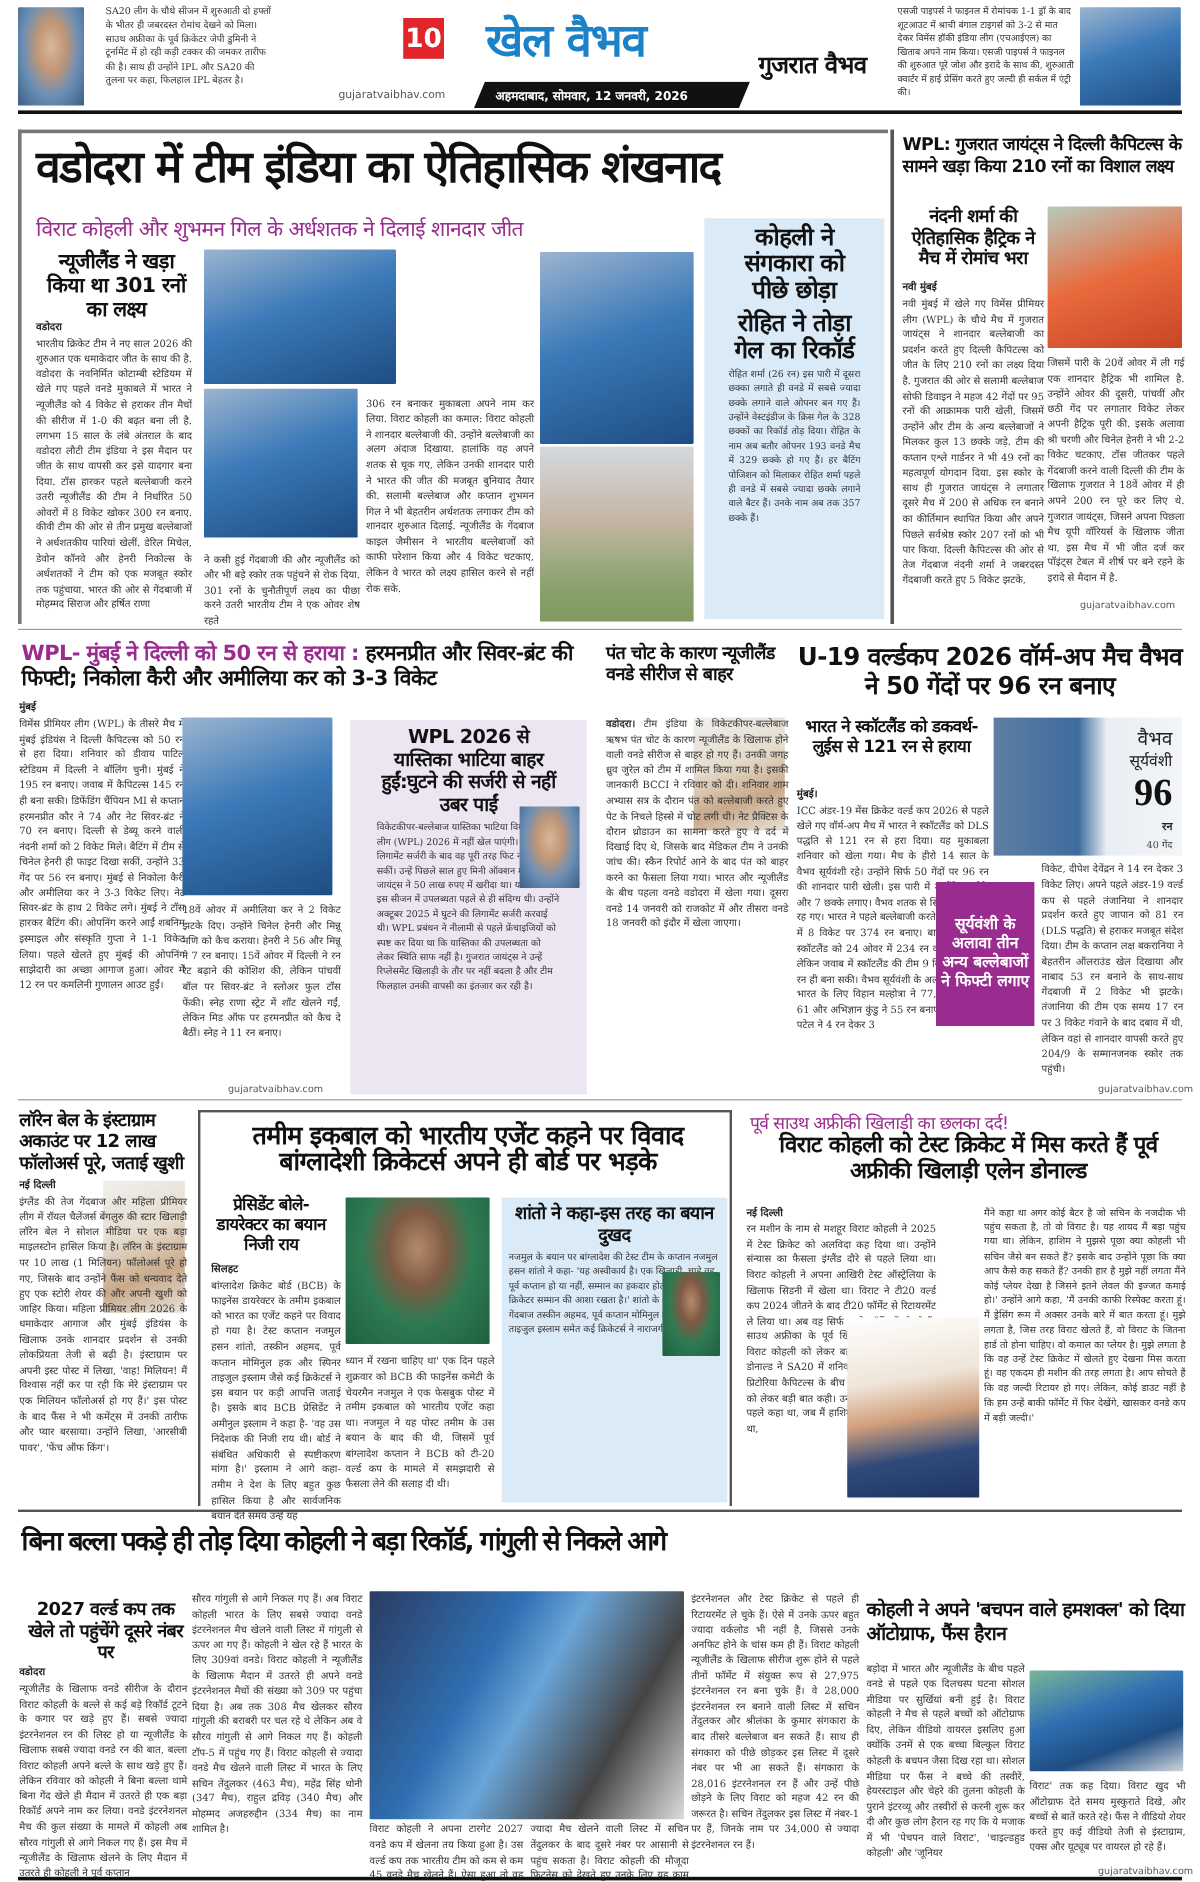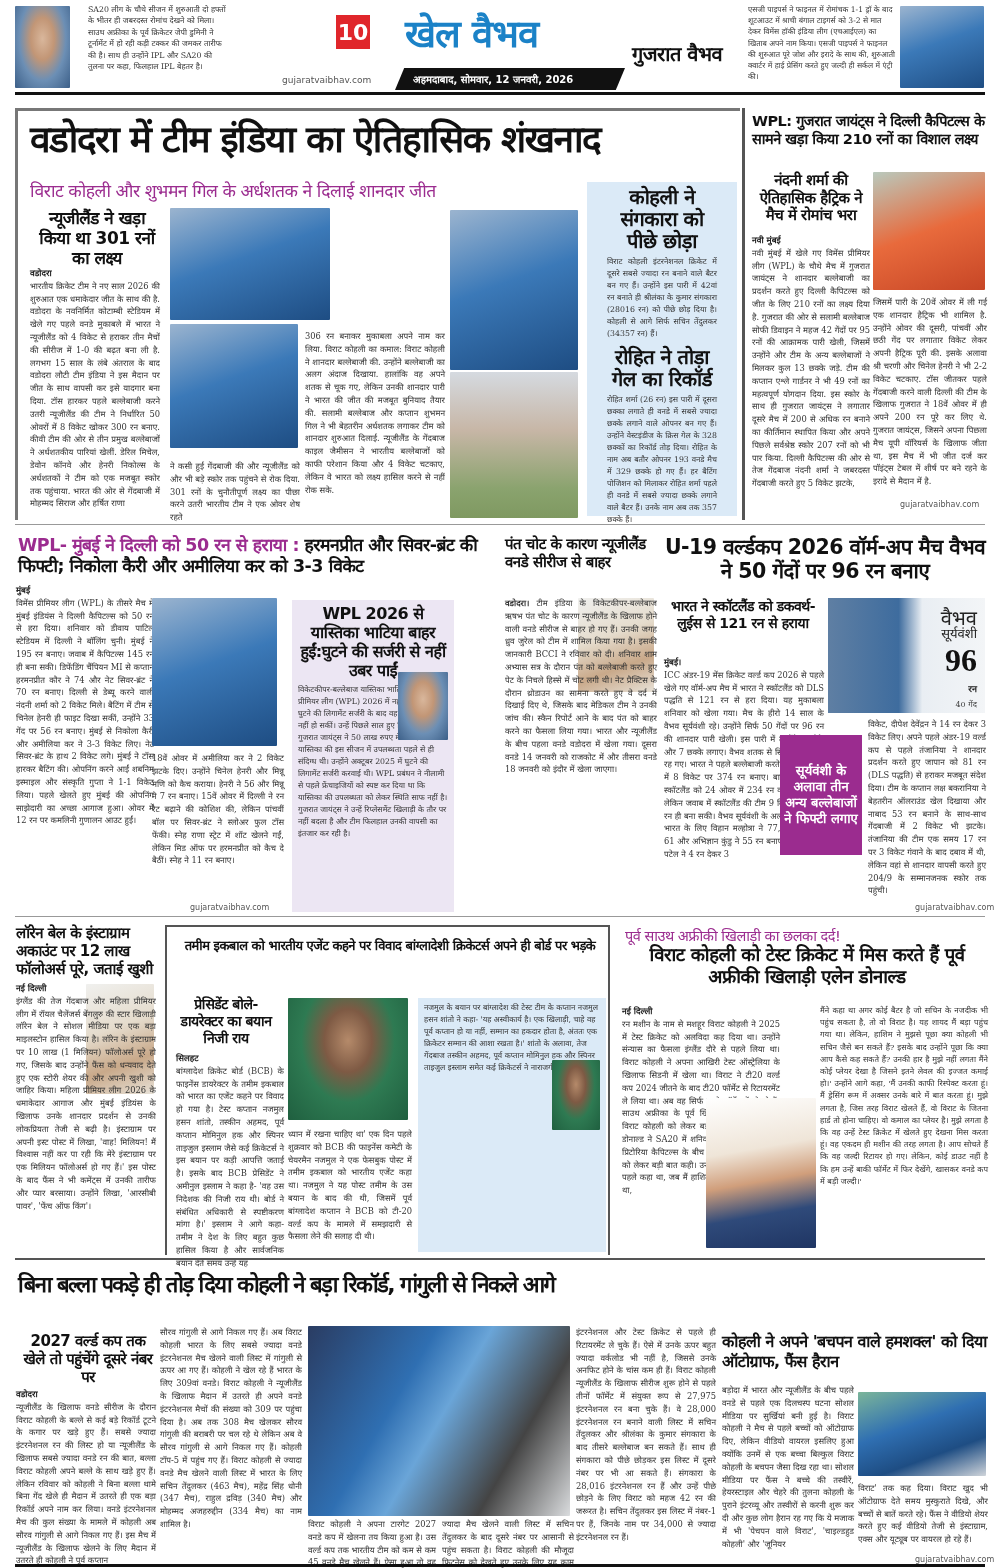--- a/index.html
+++ b/index.html
@@ -53,21 +53,20 @@
 </div>
 <div class="abs photo ph-blue" style="left:170px;top:208px;width:160px;height:112px"></div>
 <div class="abs photo ph-blue" style="left:170px;top:324px;width:128px;height:124px"></div>
 <div class="abs body-text" style="left:170px;top:460px;width:130px">ने कसी हुई गेंदबाजी की और न्यूजीलैंड को और भी बड़े स्कोर तक पहुंचने से रोक दिया. 301 रनों के चुनौतीपूर्ण लक्ष्य का पीछा करने उतरी भारतीय टीम ने एक ओवर शेष रहते</div>
 <div class="abs body-text" style="left:305px;top:330px;width:140px">306 रन बनाकर मुकाबला अपने नाम कर लिया. विराट कोहली का कमाल: विराट कोहली ने शानदार बल्लेबाजी की. उन्होंने बल्लेबाजी का अलग अंदाज दिखाया. हालांकि वह अपने शतक से चूक गए, लेकिन उनकी शानदार पारी ने भारत की जीत की मजबूत बुनियाद तैयार की. सलामी बल्लेबाज और कप्तान शुभमन गिल ने भी बेहतरीन अर्धशतक लगाकर टीम को शानदार शुरुआत दिलाई. न्यूजीलैंड के गेंदबाज काइल जैमीसन ने भारतीय बल्लेबाजों को काफी परेशान किया और 4 विकेट चटकाए, लेकिन वे भारत को लक्ष्य हासिल करने से नहीं रोक सके.</div>
 <div class="abs photo ph-blue" style="left:450px;top:210px;width:128px;height:160px"></div>
 <div class="abs photo ph-field" style="left:450px;top:372px;width:128px;height:146px"></div>
 
 <div class="abs box-blue" style="left:587px;top:182px;width:150px;height:334px;padding:4px 20px">
   <div class="hl" style="font-size:20px;line-height:22px;text-align:center;margin-bottom:4px">कोहली ने संगकारा को पीछे छोड़ा</div>
-  <div class="body-text" style="font-size:7.8px;line-height:12px">विराट कोहली इंटरनेशनल क्रिकेट में दूसरे सबसे ज्यादा रन बनाने वाले बैटर बन गए हैं। उन्होंने इस पारी में 42वां रन बनाते ही श्रीलंका के कुमार संगकारा (28016 रन) को पीछे छोड़ दिया है। कोहली से आगे सिर्फ सचिन तेंदुलकर (34357 रन) हैं।</div>
   <div class="hl" style="font-size:20px;line-height:22px;text-align:center;margin:6px 0 4px">रोहित ने तोड़ा गेल का रिकॉर्ड</div>
   <div class="body-text" style="font-size:7.8px;line-height:12px">रोहित शर्मा (26 रन) इस पारी में दूसरा छक्का लगाते ही वनडे में सबसे ज्यादा छक्के लगाने वाले ओपनर बन गए हैं। उन्होंने वेस्टइंडीज के क्रिस गेल के 328 छक्कों का रिकॉर्ड तोड़ दिया। रोहित के नाम अब बतौर ओपनर 193 वनडे मैच में 329 छक्के हो गए हैं। हर बैटिंग पोजिशन को मिलाकर रोहित शर्मा पहले ही वनडे में सबसे ज्यादा छक्के लगाने वाले बैटर हैं। उनके नाम अब तक 357 छक्के हैं।</div>
 </div>
 <div class="rule" style="left:742px;top:108px;width:3px;height:412px;background:#555"></div>
 
 <div class="abs hl" style="left:752px;top:112px;width:240px;font-size:14.5px;line-height:18px">WPL: गुजरात जायंट्स ने दिल्ली कैपिटल्स के सामने खड़ा किया 210 रनों का विशाल लक्ष्य</div>
 <div class="abs hl" style="left:752px;top:172px;width:118px;font-size:15px;line-height:17.5px;text-align:center">नंदनी शर्मा की ऐतिहासिक हैट्रिक ने मैच में रोमांच भरा</div>
 <div class="abs photo ph-red" style="left:873px;top:172px;width:112px;height:118px"></div>
 <div class="abs body-text" style="left:752px;top:234px;width:118px">
   <span class="dateline">नवी मुंबई</span>
@@ -83,37 +82,37 @@
   <span>हरमनप्रीत और सिवर-ब्रंट की फिफ्टी; निकोला कैरी और अमीलिया कर को 3-3 विकेट</span>
 </div>
 <div class="abs body-text" style="left:16px;top:584px;width:138px">
   <span class="dateline">मुंबई</span>
   <span>विमेंस प्रीमियर लीग (WPL) के तीसरे मैच में मुंबई इंडियंस ने दिल्ली कैपिटल्स को 50 रन से हरा दिया। शनिवार को डीवाय पाटिल स्टेडियम में दिल्ली ने बॉलिंग चुनी। मुंबई ने 195 रन बनाए। जवाब में कैपिटल्स 145 रन ही बना सकी। डिफेंडिंग चैंपियन MI से कप्तान हरमनप्रीत कौर ने 74 और नेट सिवर-ब्रंट ने 70 रन बनाए। दिल्ली से डेब्यू करने वाली नंदनी शर्मा को 2 विकेट मिले। बैटिंग में टीम से चिनेल हेनरी ही फाइट दिखा सकीं, उन्होंने 33 गेंद पर 56 रन बनाए। मुंबई से निकोला कैरी और अमीलिया कर ने 3-3 विकेट लिए। नेट सिवर-ब्रंट के हाथ 2 विकेट लगे। मुंबई ने टॉस हारकर बैटिंग की। ओपनिंग करने आईं शबनिम इस्माइल और संस्कृति गुप्ता ने 1-1 विकेट लिया। पहले खेलते हुए मुंबई की ओपनिंग साझेदारी का अच्छा आगाज हुआ। ओवर में 12 रन पर कमलिनी गुणालन आउट हुईं।</span>
 </div>
 <div class="abs photo ph-blue" style="left:152px;top:598px;width:125px;height:148px"></div>
 <div class="abs body-text" style="left:152px;top:752px;width:132px">18वें ओवर में अमीलिया कर ने 2 विकेट झटके दिए। उन्होंने चिनेल हेनरी और मिन्नू मणि को कैच कराया। हेनरी ने 56 और मिन्नू ने 7 रन बनाए। 15वें ओवर में दिल्ली ने रन रेट बढ़ाने की कोशिश की, लेकिन पांचवीं बॉल पर सिवर-ब्रंट ने स्लोअर फुल टॉस फेंकी। स्नेह राणा स्ट्रेट में शॉट खेलने गईं, लेकिन मिड ऑफ पर हरमनप्रीत को कैच दे बैठीं। स्नेह ने 11 रन बनाए।</div>
 <div class="abs credit" style="left:190px;top:903px">gujaratvaibhav.com</div>
 
-<div class="abs box-lav" style="left:292px;top:600px;width:162px;height:312px;padding:4px 6px">
+<div class="abs box-lav" style="left:292px;top:600px;width:197px;height:312px;padding:4px 22px">
   <div class="hl" style="font-size:16px;line-height:19px;text-align:center;margin-bottom:4px">WPL 2026 से यास्तिका भाटिया बाहर हुईं:घुटने की सर्जरी से नहीं उबर पाईं</div>
   <div class="abs photo ph-face" style="right:6px;top:72px;width:50px;height:68px"></div>
   <div class="body-text" style="font-size:7.8px;line-height:12px;text-align:left">विकेटकीपर-बल्लेबाज यास्तिका भाटिया विमेंस प्रीमियर लीग (WPL) 2026 में नहीं खेल पाएंगी। घुटने की लिगामेंट सर्जरी के बाद वह पूरी तरह फिट नहीं हो सकीं। उन्हें पिछले साल हुए मिनी ऑक्शन में गुजरात जायंट्स ने 50 लाख रुपए में खरीदा था। यास्तिका की इस सीजन में उपलब्धता पहले से ही संदिग्ध थी। उन्होंने अक्टूबर 2025 में घुटने की लिगामेंट सर्जरी करवाई थी। WPL प्रबंधन ने नीलामी से पहले फ्रेंचाइजियों को स्पष्ट कर दिया था कि यास्तिका की उपलब्धता को लेकर स्थिति साफ नहीं है। गुजरात जायंट्स ने उन्हें रिप्लेसमेंट खिलाड़ी के तौर पर नहीं बदला है और टीम फिलहाल उनकी वापसी का इंतजार कर रही है।</div>
 </div>
 
 <div class="abs hl" style="left:505px;top:535px;width:150px;font-size:15px;line-height:18px">पंत चोट के कारण न्यूजीलैंड वनडे सीरीज से बाहर</div>
 <div class="abs photo ph-light" style="left:578px;top:598px;width:76px;height:94px"></div>
 <div class="abs body-text" style="left:505px;top:597px;width:152px">
   <span style="font-weight:bold">वडोदरा।</span>
   <span>टीम इंडिया के विकेटकीपर-बल्लेबाज ऋषभ पंत चोट के कारण न्यूजीलैंड के खिलाफ होने वाली वनडे सीरीज से बाहर हो गए हैं। उनकी जगह ध्रुव जुरेल को टीम में शामिल किया गया है। इसकी जानकारी BCCI ने रविवार को दी। शनिवार शाम अभ्यास सत्र के दौरान पंत को बल्लेबाजी करते हुए पेट के निचले हिस्से में चोट लगी थी। नेट प्रैक्टिस के दौरान थ्रोडाउन का सामना करते हुए वे दर्द में दिखाई दिए थे, जिसके बाद मेडिकल टीम ने उनकी जांच की। स्कैन रिपोर्ट आने के बाद पंत को बाहर करने का फैसला लिया गया। भारत और न्यूजीलैंड के बीच पहला वनडे वडोदरा में खेला गया। दूसरा वनडे 14 जनवरी को राजकोट में और तीसरा वनडे 18 जनवरी को इंदौर में खेला जाएगा।</span>
 </div>
 
 <div class="abs hl" style="left:660px;top:535px;width:330px;font-size:20.5px;line-height:24px;text-align:center">U-19 वर्ल्डकप 2026 वॉर्म-अप मैच वैभव ने 50 गेंदों पर 96 रन बनाए</div>
 <div class="abs hl" style="left:664px;top:598px;width:158px;font-size:14px;line-height:17px;text-align:center">भारत ने स्कॉटलैंड को डकवर्थ-लुईस से 121 रन से हराया</div>
 <div class="abs" style="left:828px;top:598px;width:157px;height:115px;background:linear-gradient(90deg,#5f7fa3 0%,#3e6c9e 45%,#e9eef3 60%,#f3f5f7 100%)">
-  <span style="position:absolute;right:8px;top:6px;font-size:20px;font-family:'DejaVu Sans',sans-serif;color:#222">वैभव</span>
+  <span style="position:absolute;right:8px;top:6px;font-size:16px;font-family:'DejaVu Sans',sans-serif;color:#222">वैभव</span>
   <span style="position:absolute;right:8px;top:26px;font-size:13px;font-family:'DejaVu Sans',sans-serif;color:#222">सूर्यवंशी</span>
   <span style="position:absolute;right:8px;top:44px;font-size:32px;font-weight:bold;font-family:Liberation Serif, serif;color:#111">96</span>
   <span style="position:absolute;right:8px;top:84px;font-size:9px;font-weight:bold;color:#222">रन</span>
   <span style="position:absolute;right:8px;top:100px;font-size:8px;color:#444">40 गेंद</span>
 </div>
 <div class="abs body-text" style="left:664px;top:656px;width:160px">
   <span class="dateline">मुंबई।</span>
   <span>ICC अंडर-19 मेंस क्रिकेट वर्ल्ड कप 2026 से पहले खेले गए वॉर्म-अप मैच में भारत ने स्कॉटलैंड को DLS पद्धति से 121 रन से हरा दिया। यह मुकाबला शनिवार को खेला गया। मैच के हीरो 14 साल के वैभव सूर्यवंशी रहे। उन्होंने सिर्फ 50 गेंदों पर 96 रन की शानदार पारी खेली। इस पारी में उन्होंने 9 चौके और 7 छक्के लगाए। वैभव शतक से सिर्फ चार रन दूर रह गए। भारत ने पहले बल्लेबाजी करते हुए 50 ओवर में 8 विकेट पर 374 रन बनाए। बारिश के कारण स्कॉटलैंड को 24 ओवर में 234 रन का लक्ष्य मिला, लेकिन जवाब में स्कॉटलैंड की टीम 9 विकेट पर 112 रन ही बना सकी। वैभव सूर्यवंशी के अलावा इस मैच में भारत के लिए विहान मल्होत्रा ने 77, एरन जॉर्ज ने 61 और अभिज्ञान कुंडु ने 55 रन बनाए। वहीं, खिलन पटेल ने 4 रन देकर 3</span>
 </div>
 <div class="abs" style="left:780px;top:735px;width:82px;height:120px;background:#9b2c8f;display:flex;align-items:center;justify-content:center;padding:4px">
@@ -125,29 +124,30 @@
 <div class="rule" style="left:15px;top:916px;width:970px;height:1px;background:#999"></div>
 
 <div class="abs hl" style="left:16px;top:924px;width:140px;font-size:15px;line-height:18px">लॉरेन बेल के इंस्टाग्राम अकाउंट पर 12 लाख फॉलोअर्स पूरे, जताई खुशी</div>
 <div class="abs photo ph-light" style="left:86px;top:984px;width:68px;height:110px"></div>
 <div class="abs body-text" style="left:16px;top:982px;width:140px">
   <span class="dateline">नई दिल्ली</span>
   <span>इंग्लैंड की तेज गेंदबाज और महिला प्रीमियर लीग में रॉयल चैलेंजर्स बेंगलुरु की स्टार खिलाड़ी लॉरेन बेल ने सोशल मीडिया पर एक बड़ा माइलस्टोन हासिल किया है। लॉरेन के इंस्टाग्राम पर 10 लाख (1 मिलियन) फॉलोअर्स पूरे हो गए, जिसके बाद उन्होंने फैंस को धन्यवाद देते हुए एक स्टोरी शेयर की और अपनी खुशी को जाहिर किया। महिला प्रीमियर लीग 2026 के धमाकेदार आगाज और मुंबई इंडियंस के खिलाफ उनके शानदार प्रदर्शन से उनकी लोकप्रियता तेजी से बढ़ी है। इंस्टाग्राम पर अपनी इस्ट पोस्ट में लिखा, 'वाह! मिलियन! मैं विश्वास नहीं कर पा रही कि मेरे इंस्टाग्राम पर एक मिलियन फॉलोअर्स हो गए हैं।' इस पोस्ट के बाद फैंस ने भी कमेंट्स में उनकी तारीफ और प्यार बरसाया। उन्होंने लिखा, 'आरसीबी पावर', 'फेंच ऑफ किंग'।</span>
 </div>
 
 <div class="abs" style="left:165px;top:925px;width:445px;height:330px;border:2px solid #555;border-bottom:none"></div>
-<div class="abs hl" style="left:175px;top:935px;width:430px;font-size:13px;line-height:22px;text-align:center">तमीम इकबाल को भारतीय एजेंट कहने पर विवाद बांग्लादेशी क्रिकेटर्स अपने ही बोर्ड पर भड़के</div>
+<div class="abs hl" style="left:175px;top:935px;width:430px;font-size:21px;line-height:22px;text-align:center">तमीम इकबाल को भारतीय एजेंट कहने पर विवाद बांग्लादेशी क्रिकेटर्स अपने ही बोर्ड पर भड़के</div>
 <div class="abs hl" style="left:176px;top:996px;width:100px;font-size:14px;line-height:17px;text-align:center">प्रेसिडेंट बोले-डायरेक्टर का बयान निजी राय</div>
 <div class="abs photo ph-green" style="left:288px;top:998px;width:120px;height:122px"></div>
 <div class="abs body-text" style="left:176px;top:1052px;width:108px">
   <span class="dateline">सिलहट</span>
   <span>बांग्लादेश क्रिकेट बोर्ड (BCB) के फाइनेंस डायरेक्टर के तमीम इकबाल को भारत का एजेंट कहने पर विवाद हो गया है। टेस्ट कप्तान नजमुल हसन शांतो, तस्कीन अहमद, पूर्व कप्तान मोमिनुल हक और स्पिनर ताइजुल इस्लाम जैसे कई क्रिकेटर्स ने इस बयान पर कड़ी आपत्ति जताई है। इसके बाद BCB प्रेसिडेंट ने अमीनुल इस्लाम ने कहा है- 'वह उस निदेशक की निजी राय थी। बोर्ड ने संबंधित अधिकारी से स्पष्टीकरण मांगा है।' इस्लाम ने आगे कहा- तमीम ने देश के लिए बहुत कुछ हासिल किया है और सार्वजनिक बयान देते समय उन्हें यह</span>
 </div>
 <div class="abs body-text" style="left:288px;top:1128px;width:124px">ध्यान में रखना चाहिए था' एक दिन पहले शुक्रवार को BCB की फाइनेंस कमेटी के चेयरमैन नजमुल ने एक फेसबुक पोस्ट में तमीम इकबाल को भारतीय एजेंट कहा था। नजमुल ने यह पोस्ट तमीम के उस बयान के बाद की थी, जिसमें पूर्व बांग्लादेश कप्तान ने BCB को टी-20 वर्ल्ड कप के मामले में समझदारी से फैसला लेने की सलाह दी थी।</div>
 <div class="abs box-blue" style="left:418px;top:998px;width:188px;height:254px;padding:4px 6px">
+  <div class="hl" style="font-size:15px;line-height:18px;text-align:center;margin-bottom:4px">शांतो ने कहा-इस तरह का बयान दुखद</div>
   <div class="abs photo ph-green" style="right:6px;top:62px;width:48px;height:70px"></div>
   <div class="body-text" style="font-size:7.8px;line-height:12px;text-align:left;padding-right:2px">नजमुल के बयान पर बांग्लादेश की टेस्ट टीम के कप्तान नजमुल हसन शांतो ने कहा- 'यह अस्वीकार्य है। एक खिलाड़ी, चाहे वह पूर्व कप्तान हो या नहीं, सम्मान का हकदार होता है, अंततः एक क्रिकेटर सम्मान की आशा रखता है।' शांतो के अलावा, तेज गेंदबाज तस्कीन अहमद, पूर्व कप्तान मोमिनुल हक और स्पिनर ताइजुल इस्लाम समेत कई क्रिकेटर्स ने नाराजगी जाहिर की।</div>
 </div>
 
 <div class="abs hl purple" style="left:625px;top:925px;font-size:14.5px;font-weight:normal;white-space:nowrap">पूर्व साउथ अफ्रीकी खिलाड़ी का छलका दर्द!</div>
 <div class="abs hl" style="left:622px;top:944px;width:370px;font-size:18.5px;line-height:22px;text-align:center">विराट कोहली को टेस्ट क्रिकेट में मिस करते हैं पूर्व अफ्रीकी खिलाड़ी एलेन डोनाल्ड</div>
 <div class="abs body-text" style="left:622px;top:1005px;width:158px">
   <span class="dateline">नई दिल्ली</span>
   <span>रन मशीन के नाम से मशहूर विराट कोहली ने 2025 में टेस्ट क्रिकेट को अलविदा कह दिया था। उन्होंने संन्यास का फैसला इंग्लैंड दौरे से पहले लिया था। विराट कोहली ने अपना आखिरी टेस्ट ऑस्ट्रेलिया के खिलाफ सिडनी में खेला था। विराट ने टी20 वर्ल्ड कप 2024 जीतने के बाद टी20 फॉर्मेट से रिटायरमेंट ले लिया था। अब वह सिर्फ वनडे फॉर्मेट में खेलते हैं। साउथ अफ्रीका के पूर्व खिलाड़ी एलेन डोनाल्ड ने विराट कोहली को लेकर बड़ा बयान दिया है। एलेन डोनाल्ड ने SA20 में शनिवार को पार्ल रॉयल्स और प्रिटोरिया कैपिटल्स के बीच खेले गए मैच में कोहली को लेकर बड़ी बात कही। उन्होंने कहा, 'मैं कुछ सालों पहले कहा था, जब मैं हाशिम अमला के साथ रूम में था,</span>
 </div>

